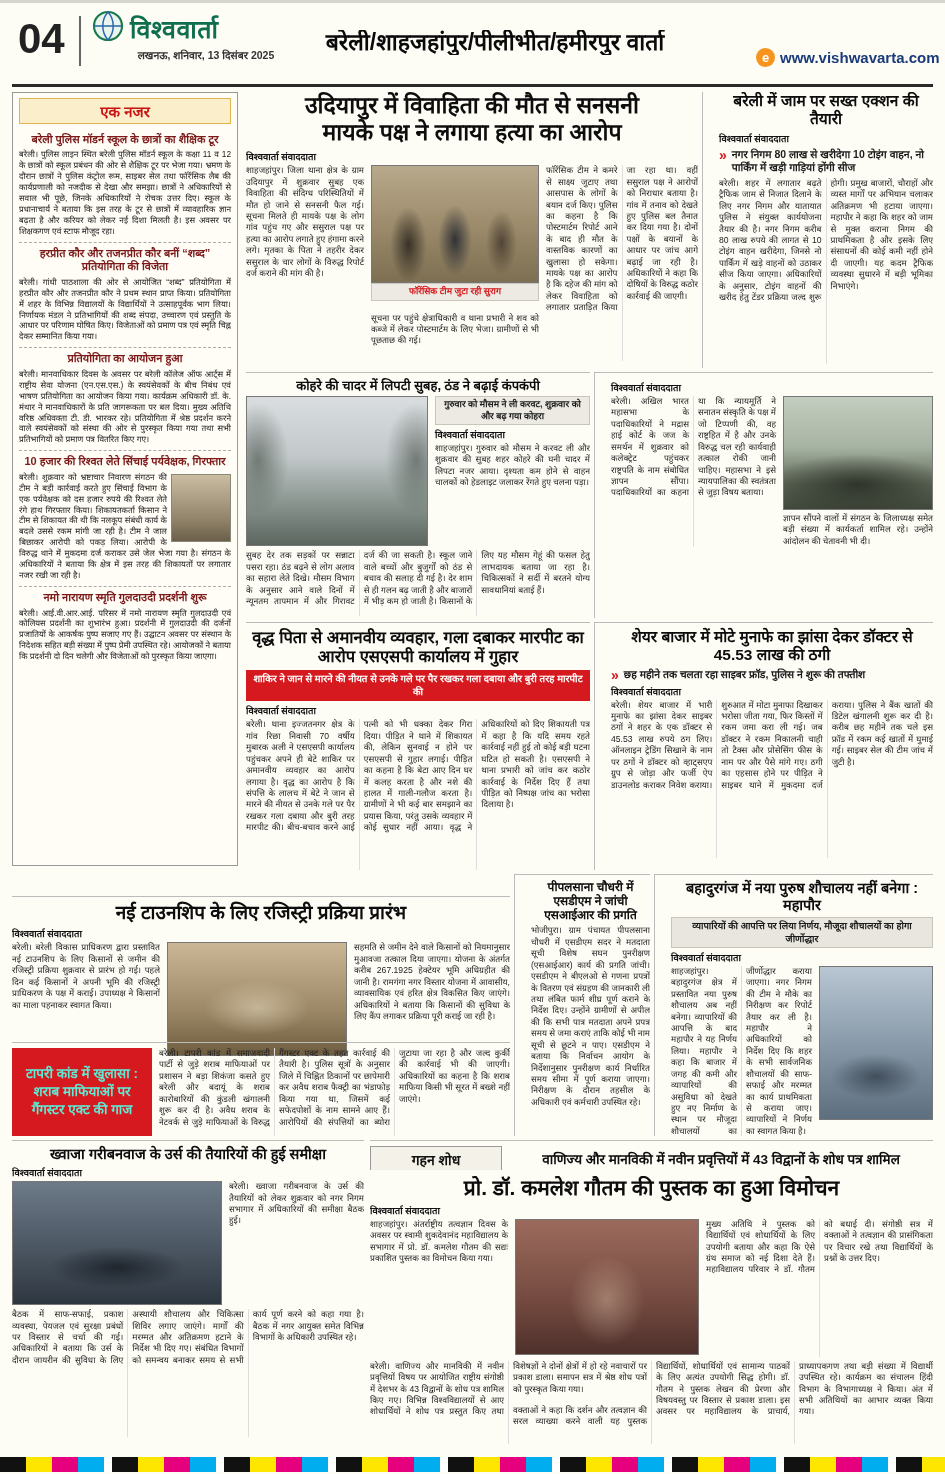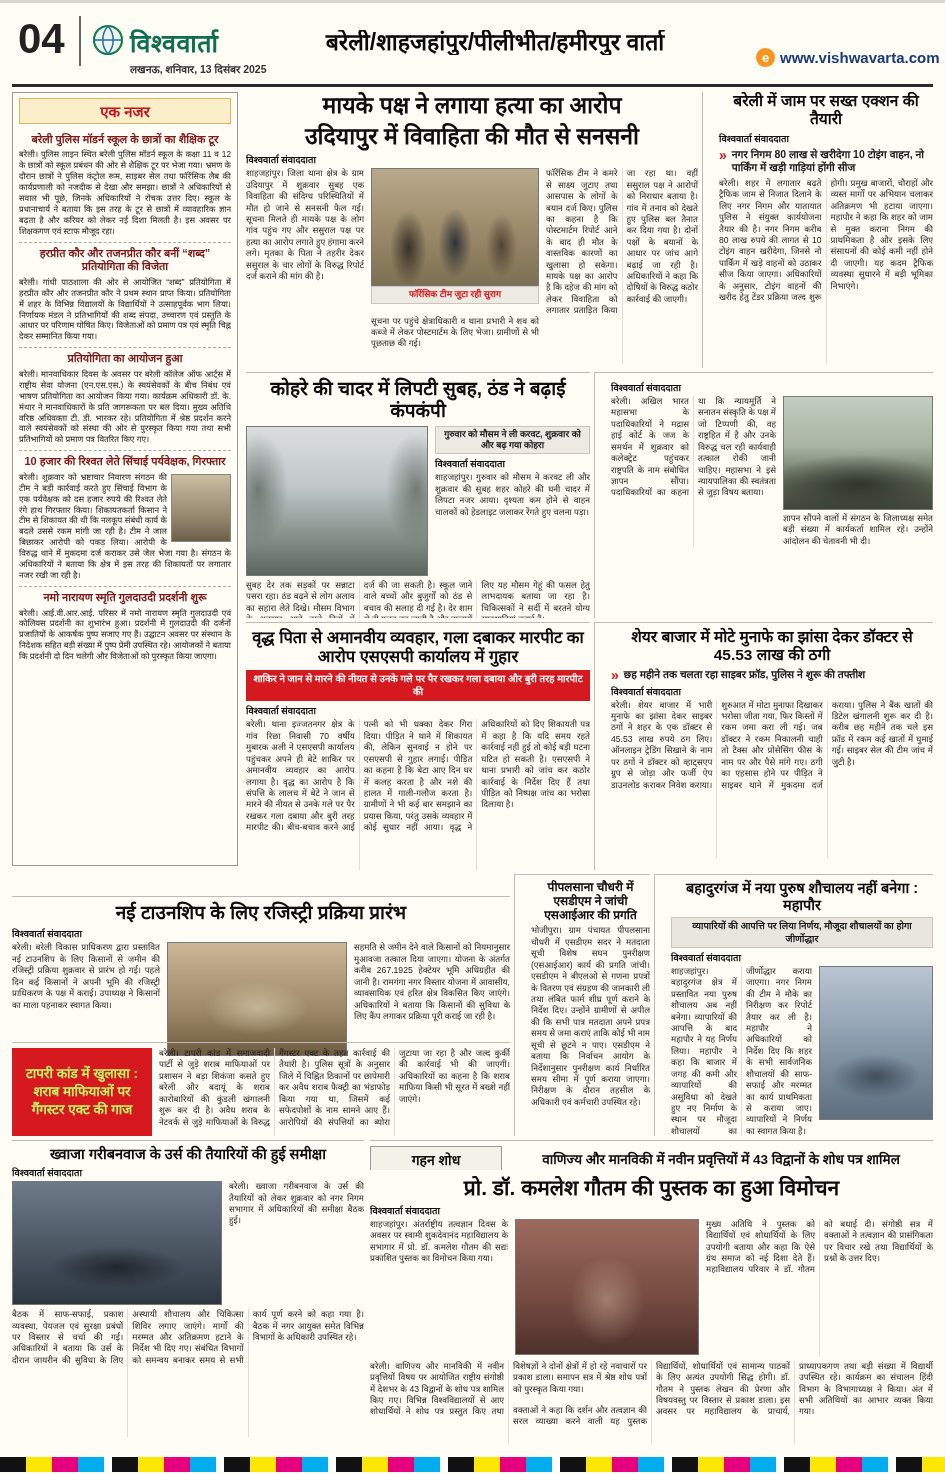--- a/index.html
+++ b/index.html
@@ -35,21 +35,21 @@
   .frow{display:flex;gap:7px;}
   .photo{border:1px solid #777;flex-shrink:0;}
   .cap{background:#eceae2;border:1px solid #c9c5b8;font-size:9px;font-weight:bold;text-align:center;padding:2px 3px;line-height:1.25;}
   .cap-red{color:#d6191e;}
   .redbar{background:#d6191e;color:#fff;font-weight:bold;font-size:9.8px;text-align:center;padding:3px 4px;line-height:1.3;margin:3px 0;}
   .graybar{background:#e8e6de;border:1px solid #c8c4b6;font-weight:bold;font-size:9.5px;text-align:center;padding:2px 3px;margin:3px 0;line-height:1.3;}
   .sub-arrow{display:flex;gap:5px;font-weight:bold;font-size:10.5px;line-height:1.3;margin:3px 0;text-align:left;}
   .sub-arrow .ar{color:#d6191e;font-size:14px;line-height:1;}
   .bl{border-left:1px solid #bbb;padding-left:16px;}
   .bt{border-top:1px solid #bbb;padding-top:5px;}
-  .redbox{background:#d6191e;color:#bef264;font-weight:bold;font-size:13.5px;line-height:1.35;text-align:center;padding:8px 6px;display:flex;align-items:center;justify-content:center;}
+  .redbox{background:#d6191e;color:#5eead4;font-weight:bold;font-size:13.5px;line-height:1.35;text-align:center;padding:8px 6px;display:flex;align-items:center;justify-content:center;}
   .kicker{font-weight:bold;font-size:14px;color:#111;text-align:center;border:1px solid #999;padding:3px 6px;background:#f3f1e8;}
 
   
   .ph-crime{background:
     radial-gradient(ellipse 26px 54px at 22% 68%, rgba(40,35,28,.85), rgba(40,35,28,0) 70%),
     radial-gradient(ellipse 24px 50px at 50% 64%, rgba(25,30,42,.8), rgba(25,30,42,0) 70%),
     radial-gradient(ellipse 22px 46px at 78% 66%, rgba(60,48,38,.75), rgba(60,48,38,0) 70%),
     linear-gradient(180deg,#b8a98c 0%,#a08f6f 45%,#7d6f52 100%);}
   .ph-fog{background:
     radial-gradient(ellipse 44px 80px at 6% 42%, rgba(52,62,52,.55), transparent 70%),
@@ -79,21 +79,21 @@
 </head>
 <body>
 
 <div class="page">
   <div class="top-strip"></div>
 
   <div class="abs" style="left:14px;top:16px;">
     <div class="pagenum">04</div>
   </div>
 
-  <div class="abs" style="left:92px;top:24px;width:190px;">
+  <div class="abs" style="left:92px;top:10px;width:190px;text-align:center;">
     <div class="brand-row">
       <span>
         <svg width="32" height="32" viewBox="0 0 24 24">
             <circle cx="12" cy="12" r="10.5" fill="#eaf5ee" stroke="#1b7a4e" stroke-width="1.6"></circle>
             <path d="M1.5 12h21 M12 1.5a16 16 0 0 1 0 21 M12 1.5a16 16 0 0 0 0 21" stroke="#2a66a8" stroke-width="1.1" fill="none"></path>
           </svg>
       </span>
       <span class="brand-name">विश्ववार्ता</span>
     </div>
     <div class="brand-date">लखनऊ, शनिवार, 13 दिसंबर 2025</div>
@@ -132,24 +132,24 @@
         <span>बरेली। शुक्रवार को भ्रष्टाचार निवारण संगठन की टीम ने बड़ी कार्रवाई करते हुए सिंचाई विभाग के एक पर्यवेक्षक को दस हजार रुपये की रिश्वत लेते रंगे हाथ गिरफ्तार किया। शिकायतकर्ता किसान ने टीम से शिकायत की थी कि नलकूप संबंधी कार्य के बदले उससे रकम मांगी जा रही है। टीम ने जाल बिछाकर आरोपी को पकड़ लिया। आरोपी के विरुद्ध थाने में मुकदमा दर्ज कराकर उसे जेल भेजा गया है। संगठन के अधिकारियों ने बताया कि क्षेत्र में इस तरह की शिकायतों पर लगातार नजर रखी जा रही है।</span>
       </div>
     </div>
     <div class="sb-item">
       <div class="sb-hl">नमो नारायण स्मृति गुलदाउदी प्रदर्शनी शुरू</div>
       <div class="sb-body">बरेली। आई.वी.आर.आई. परिसर में नमो नारायण स्मृति गुलदाउदी एवं कोलियस प्रदर्शनी का शुभारंभ हुआ। प्रदर्शनी में गुलदाउदी की दर्जनों प्रजातियों के आकर्षक पुष्प सजाए गए हैं। उद्घाटन अवसर पर संस्थान के निदेशक सहित बड़ी संख्या में पुष्प प्रेमी उपस्थित रहे। आयोजकों ने बताया कि प्रदर्शनी दो दिन चलेगी और विजेताओं को पुरस्कृत किया जाएगा।</div>
     </div>
   </div>
 
   <div class="abs" style="left:246px;top:92px;width:452px;height:276px;">
-    <div class="hl" style="font-size:23px;margin-bottom:4px;">मायके पक्ष ने लगाया हत्या का आरोप</div>
     <div class="hl" style="font-size:23px;">
       <span>उदियापुर में विवाहिता की </span><span class="red">मौत</span><span> से सनसनी</span>
     </div>
+    <div class="hl" style="font-size:23px;margin-bottom:4px;">मायके पक्ष ने लगाया हत्या का आरोप</div>
     <div class="byline">विश्ववार्ता संवाददाता</div>
     <div class="frow" style="height:196px;">
       <div class="btxt" style="width:118px;">शाहजहांपुर। जिला थाना क्षेत्र के ग्राम उदियापुर में शुक्रवार सुबह एक विवाहिता की संदिग्ध परिस्थितियों में मौत हो जाने से सनसनी फैल गई। सूचना मिलते ही मायके पक्ष के लोग गांव पहुंच गए और ससुराल पक्ष पर हत्या का आरोप लगाते हुए हंगामा करने लगे। मृतका के पिता ने तहरीर देकर ससुराल के चार लोगों के विरुद्ध रिपोर्ट दर्ज कराने की मांग की है।</div>
       <div style="width:168px;flex-shrink:0;">
         <div class="photo ph-crime" style="width:166px;height:116px;"></div>
         <div class="cap cap-red">फॉरेंसिक टीम जुटा रही सुराग</div>
         <div class="btxt" style="margin-top:12px;">सूचना पर पहुंचे क्षेत्राधिकारी व थाना प्रभारी ने शव को कब्जे में लेकर पोस्टमार्टम के लिए भेजा। ग्रामीणों से भी पूछताछ की गई।</div>
       </div>
       <div class="btxt cols2" style="flex:1;">फॉरेंसिक टीम ने कमरे से साक्ष्य जुटाए तथा आसपास के लोगों के बयान दर्ज किए। पुलिस का कहना है कि पोस्टमार्टम रिपोर्ट आने के बाद ही मौत के वास्तविक कारणों का खुलासा हो सकेगा। मायके पक्ष का आरोप है कि दहेज की मांग को लेकर विवाहिता को लगातार प्रताड़ित किया जा रहा था। वहीं ससुराल पक्ष ने आरोपों को निराधार बताया है। गांव में तनाव को देखते हुए पुलिस बल तैनात कर दिया गया है। दोनों पक्षों के बयानों के आधार पर जांच आगे बढ़ाई जा रही है। अधिकारियों ने कहा कि दोषियों के विरुद्ध कठोर कार्रवाई की जाएगी।</div>
     </div>
@@ -159,21 +159,21 @@
     <div class="hl" style="font-size:15.5px;">बरेली में जाम पर सख्त एक्शन की तैयारी</div>
     <div class="byline">विश्ववार्ता संवाददाता</div>
     <div class="sub-arrow">
       <span class="ar">»</span>
       <span>नगर निगम 80 लाख से खरीदेगा 10 टोइंग वाहन, नो पार्किंग में खड़ी गाड़ियां होंगी सीज</span>
     </div>
     <div class="btxt cols2" style="height:186px;">बरेली। शहर में लगातार बढ़ते ट्रैफिक जाम से निजात दिलाने के लिए नगर निगम और यातायात पुलिस ने संयुक्त कार्ययोजना तैयार की है। नगर निगम करीब 80 लाख रुपये की लागत से 10 टोइंग वाहन खरीदेगा, जिनसे नो पार्किंग में खड़े वाहनों को उठाकर सीज किया जाएगा। अधिकारियों के अनुसार, टोइंग वाहनों की खरीद हेतु टेंडर प्रक्रिया जल्द शुरू होगी। प्रमुख बाजारों, चौराहों और व्यस्त मार्गों पर अभियान चलाकर अतिक्रमण भी हटाया जाएगा। महापौर ने कहा कि शहर को जाम से मुक्त कराना निगम की प्राथमिकता है और इसके लिए संसाधनों की कोई कमी नहीं होने दी जाएगी। यह कदम ट्रैफिक व्यवस्था सुधारने में बड़ी भूमिका निभाएंगे।</div>
   </div>
 
   <div class="abs bt" style="left:246px;top:372px;width:344px;height:246px;">
-    <div class="hl" style="font-size:19px;margin-bottom:3px;">कोहरे की चादर में लिपटी सुबह, ठंड ने बढ़ाई कंपकंपी</div>
+    <div class="hl" style="font-size:13px;margin-bottom:3px;">कोहरे की चादर में लिपटी सुबह, ठंड ने बढ़ाई कंपकंपी</div>
     <div class="frow">
       <div class="photo ph-fog" style="width:180px;height:148px;"></div>
       <div style="flex:1;">
         <div class="cap">गुरुवार को मौसम ने ली करवट, शुक्रवार को और बढ़ गया कोहरा</div>
         <div class="byline">विश्ववार्ता संवाददाता</div>
         <div class="btxt">शाहजहांपुर। गुरुवार को मौसम ने करवट ली और शुक्रवार की सुबह शहर कोहरे की घनी चादर में लिपटा नजर आया। दृश्यता कम होने से वाहन चालकों को हेडलाइट जलाकर रेंगते हुए चलना पड़ा।</div>
       </div>
     </div>
     <div class="btxt cols3" style="margin-top:4px;height:66px;">सुबह देर तक सड़कों पर सन्नाटा पसरा रहा। ठंड बढ़ने से लोग अलाव का सहारा लेते दिखे। मौसम विभाग के अनुसार आने वाले दिनों में न्यूनतम तापमान में और गिरावट दर्ज की जा सकती है। स्कूल जाने वाले बच्चों और बुजुर्गों को ठंड से बचाव की सलाह दी गई है। देर शाम से ही गलन बढ़ जाती है और बाजारों में भीड़ कम हो जाती है। किसानों के लिए यह मौसम गेहूं की फसल हेतु लाभदायक बताया जा रहा है। चिकित्सकों ने सर्दी में बरतने योग्य सावधानियां बताई हैं।</div>
   </div>

